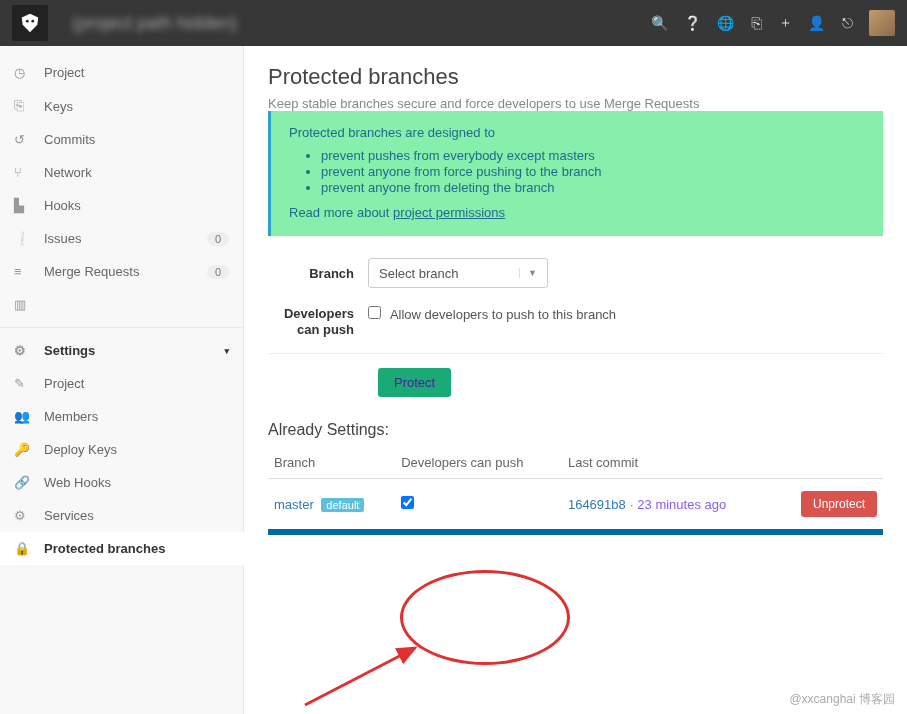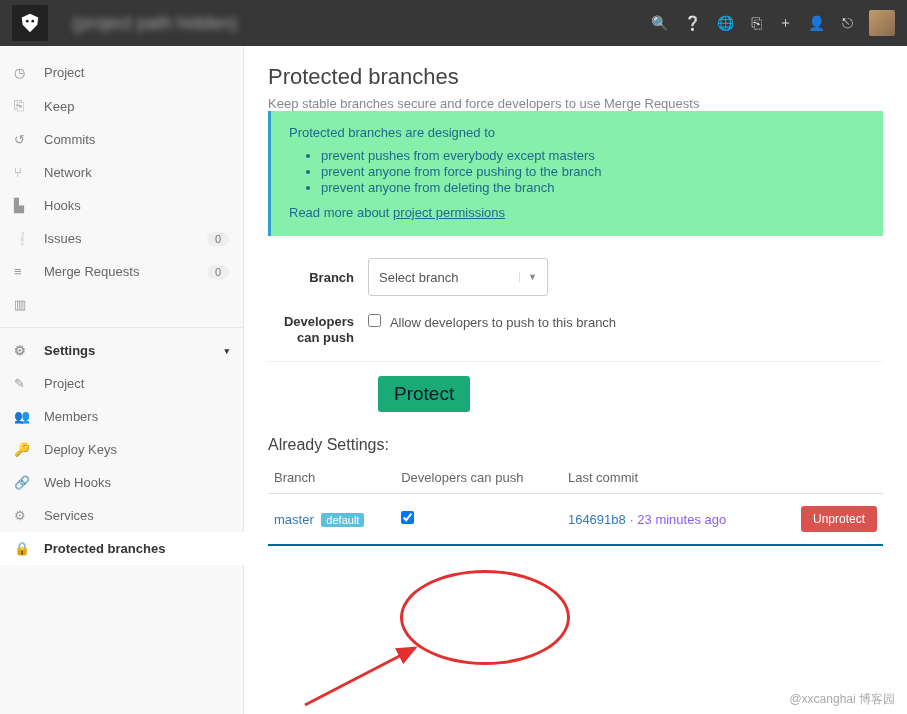--- a/index.html
+++ b/index.html
@@ -24,31 +24,31 @@
 .main { flex: 1; padding: 18px 24px; overflow: auto; }
 h1 { font-size: 22px; color: #444; font-weight: 500; margin-bottom: 6px; }
 .subtitle { color: #888; font-size: 13px; }
 .info-box { border-left: 3px solid #2fa0d0; background: #86efac; padding: 14px 18px 16px; box-shadow: 0 1px 2px rgba(0,0,0,.05); color: #226a8c; font-size: 13px; margin-bottom: 22px; }
 .info-box ul { margin: 8px 0 10px 32px; }
 .info-box ul li { margin: 1px 0; }
 .info-box .rm { color: #226a8c; }
 .info-box .rm a { color: #226a8c; text-decoration: underline; }
 .form-row { display: flex; align-items: center; margin-bottom: 18px; }
 .form-row .flabel { width: 100px; text-align: right; padding-right: 14px; color: #333; font-weight: bold; font-size: 13px; }
-.select { border: 1px solid #ccc; border-radius: 3px; height: 38px; width: 180px; display: flex; align-items: center; padding: 0 10px; color: #555; font-size: 13px; position: relative; background: #fff; }
+.select { border: 1px solid #ccc; border-radius: 3px; height: 30px; width: 180px; display: flex; align-items: center; padding: 0 10px; color: #555; font-size: 13px; position: relative; background: #fff; }
 .select .caret { margin-left: auto; border-left: 1px solid #ddd; padding-left: 8px; color: #888; font-size: 9px; }
 .checkbox-row { display:flex; align-items:flex-start; padding-bottom: 16px; border-bottom: 1px solid #eee; }
 .checkbox-row .flabel { width:100px; text-align:right; padding-right:14px; color:#333; font-weight:bold; font-size:13px; line-height:1.2; }
 .checkbox-row input { margin-right: 6px; }
 .checkbox-row .cblabel { color:#555; }
-.btn-protect { background: #1aaa75; color: #0f172a; border: none; border-radius: 3px; padding: 7px 16px; font-size: 19px; cursor: pointer; margin: 14px 0 24px 110px; }
+.btn-protect { background: #1aaa75; color: #4c1d95; border: none; border-radius: 3px; padding: 7px 16px; font-size: 13px; cursor: pointer; margin: 14px 0 24px 110px; }
 .section-h { font-size: 16px; color: #444; margin-bottom: 8px; }
 .tbl { width: 100%; border-collapse: collapse; font-size: 13px; }
 .tbl th { text-align: left; color: #666; font-weight: normal; border-bottom: 1px solid #ddd; padding: 8px 6px; }
-.tbl td { padding: 12px 6px; border-bottom: 2px solid #0369a1; vertical-align: middle; }
+.tbl td { padding: 12px 6px; border-bottom: 6px solid #0369a1; vertical-align: middle; }
 .branch-name { color: #3279b7; font-weight: 500; }
 .tag-default { background: #5bc0de; color:#fff; font-size:11px; border-radius:2px; padding:1px 5px; margin-left:4px; }
 .commit-hash { color:#3279b7; }
 .commit-sep { color:#8b5cf6; }
 .btn-unprotect { background:#d9534f; color:#fff; border:none; border-radius:3px; padding:6px 12px; font-size:12px; cursor:pointer; float:right; }
 .watermark { position:absolute; right:12px; bottom:6px; color:#aaa; font-size:12px; }
 .annot-circle { position:absolute; border:3px solid #e03030; border-radius:50%; pointer-events:none; }
 .annot-arrow { position:absolute; pointer-events:none; }
 </style>
 </head>
@@ -77,21 +77,21 @@
 
 <div class="layout">
   <div class="sidebar">
     <div id="side-main">
         <div class="side-item">
           <span class="sicon">◷</span>
           <span class="slabel">Project</span>
         </div>
         <div class="side-item">
           <span class="sicon">⎘</span>
-          <span class="slabel">Keep</span>
+          <span class="slabel">Keys</span>
         </div>
         <div class="side-item">
           <span class="sicon">↺</span>
           <span class="slabel">Commits</span>
         </div>
         <div class="side-item">
           <span class="sicon">⑂</span>
           <span class="slabel">Network</span>
         </div>
         <div class="side-item">

